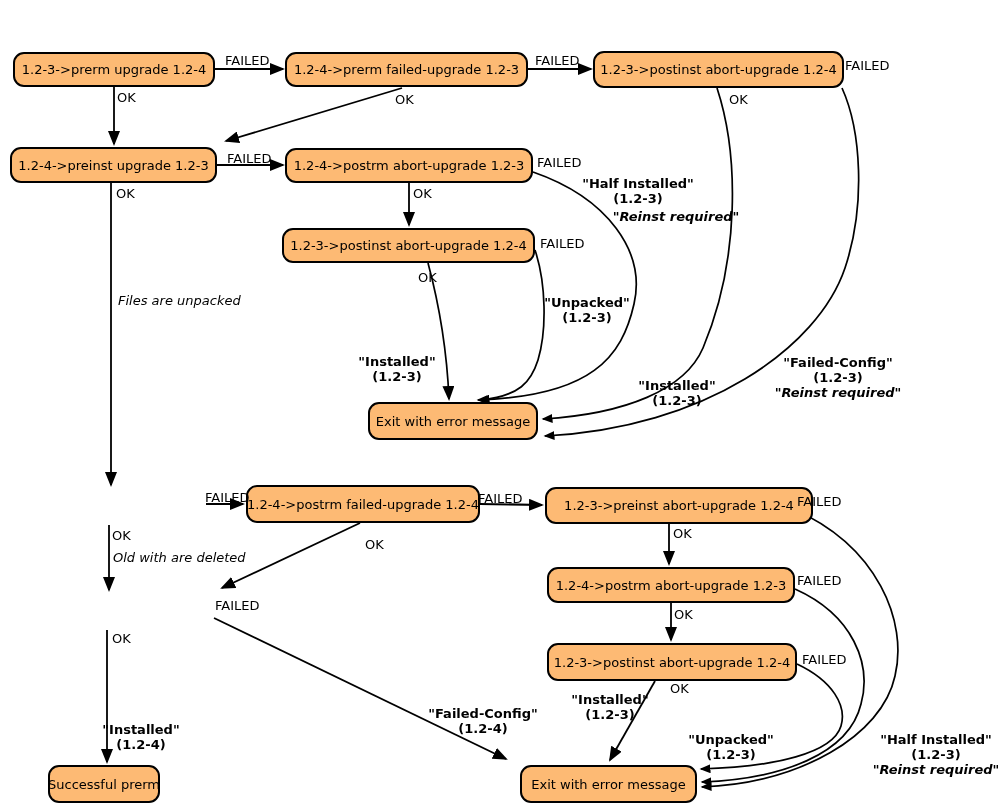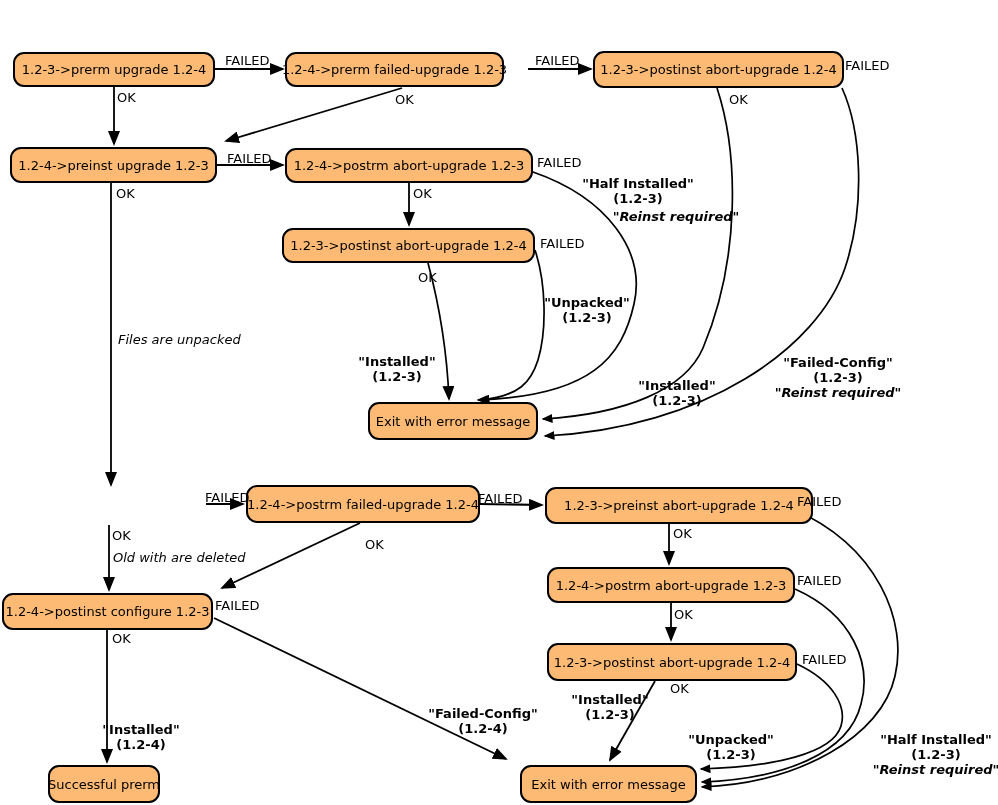--- a/index.html
+++ b/index.html
@@ -56,29 +56,28 @@
     <path d="M535,250 C546,283 547,330 538,360 C531,382 520,396 480,400" stroke="#000" stroke-width="1.7" fill="none" marker-end="url(#ah-small)"></path>
     <path d="M717,88 C739,155 740,260 703,348 C685,390 625,414 543,419" stroke="#000" stroke-width="1.7" fill="none" marker-end="url(#ah-small)"></path>
     <path d="M842,88 C861,130 866,205 845,268 C818,348 705,428 545,436" stroke="#000" stroke-width="1.7" fill="none" marker-end="url(#ah-small)"></path>
     <path d="M793,509 C878,546 908,622 895,676 C882,736 800,783 702,787" stroke="#000" stroke-width="1.7" fill="none" marker-end="url(#ah-small)"></path>
     <path d="M795,589 C853,615 872,664 861,704 C849,754 782,779 702,782" stroke="#000" stroke-width="1.7" fill="none" marker-end="url(#ah-small)"></path>
     <path d="M797,664 C833,681 847,706 841,726 C833,753 775,767 701,769" stroke="#000" stroke-width="1.7" fill="none" marker-end="url(#ah-small)"></path>
   </svg>
 
 
   <div class="node" style="left:13px;top:52px;width:202px;height:35px;">1.2-3-&gt;prerm upgrade 1.2-4</div>
-  <div class="node" style="left:285px;top:52px;width:219px;height:35px;">1.2-4-&gt;prerm failed-upgrade 1.2-3</div>
+  <div class="node" style="left:285px;top:52px;width:243px;height:35px;">1.2-4-&gt;prerm failed-upgrade 1.2-3</div>
   <div class="node" style="left:593px;top:51px;width:251px;height:37px;">1.2-3-&gt;postinst abort-upgrade 1.2-4</div>
   <div class="node" style="left:10px;top:147px;width:207px;height:36px;">1.2-4-&gt;preinst upgrade 1.2-3</div>
   <div class="node" style="left:285px;top:148px;width:248px;height:35px;">1.2-4-&gt;postrm abort-upgrade 1.2-3</div>
   <div class="node" style="left:282px;top:228px;width:253px;height:35px;">1.2-3-&gt;postinst abort-upgrade 1.2-4</div>
   <div class="node" style="left:368px;top:402px;width:170px;height:38px;">Exit with error message</div>
   <div class="node" style="left:246px;top:485px;width:234px;height:38px;">1.2-4-&gt;postrm failed-upgrade 1.2-4</div>
   <div class="node" style="left:545px;top:487px;width:268px;height:37px;">1.2-3-&gt;preinst abort-upgrade 1.2-4</div>
-  <div class="node" style="left:2px;top:593px;width:211px;height:37px;">1.2-4-&gt;postinst configure 1.2-3</div>
   <div class="node" style="left:547px;top:567px;width:248px;height:36px;">1.2-4-&gt;postrm abort-upgrade 1.2-3</div>
   <div class="node" style="left:547px;top:643px;width:250px;height:38px;">1.2-3-&gt;postinst abort-upgrade 1.2-4</div>
   <div class="node" style="left:48px;top:765px;width:112px;height:38px;">Successful prerm</div>
   <div class="node" style="left:520px;top:765px;width:177px;height:38px;">Exit with error message</div>
 
   <div class="elabel" style="left:117px;top:90px;">OK</div>
   <div class="elabel" style="left:395px;top:92px;">OK</div>
   <div class="elabel" style="left:116px;top:186px;">OK</div>
   <div class="elabel" style="left:413px;top:186px;">OK</div>
   <div class="elabel" style="left:418px;top:270px;">OK</div>
@@ -96,21 +95,21 @@
   <div class="elabel" style="left:227px;top:151px;">FAILED</div>
   <div class="elabel" style="left:537px;top:155px;">FAILED</div>
   <div class="elabel" style="left:540px;top:236px;">FAILED</div>
   <div class="elabel" style="left:205px;top:490px;">FAILED</div>
   <div class="elabel" style="left:478px;top:491px;">FAILED</div>
   <div class="elabel" style="left:797px;top:494px;">FAILED</div>
   <div class="elabel" style="left:215px;top:598px;">FAILED</div>
   <div class="elabel" style="left:797px;top:573px;">FAILED</div>
   <div class="elabel" style="left:802px;top:652px;">FAILED</div>
 
-  <div class="note" style="left:118px;top:293px;margin-top:39px;">Files are unpacked</div>
+  <div class="note" style="left:118px;top:293px;">Files are unpacked</div>
   <div class="note" style="left:113px;top:550px;">Old with are deleted</div>
 
   <div class="state" style="left:397px;top:354px;">
     <div>"Installed"</div>
     <div>(1.2-3)</div>
   </div>
 
   <div class="state" style="left:638px;top:176px;">
     <div>"Half Installed"</div>
     <div>(1.2-3)</div>

